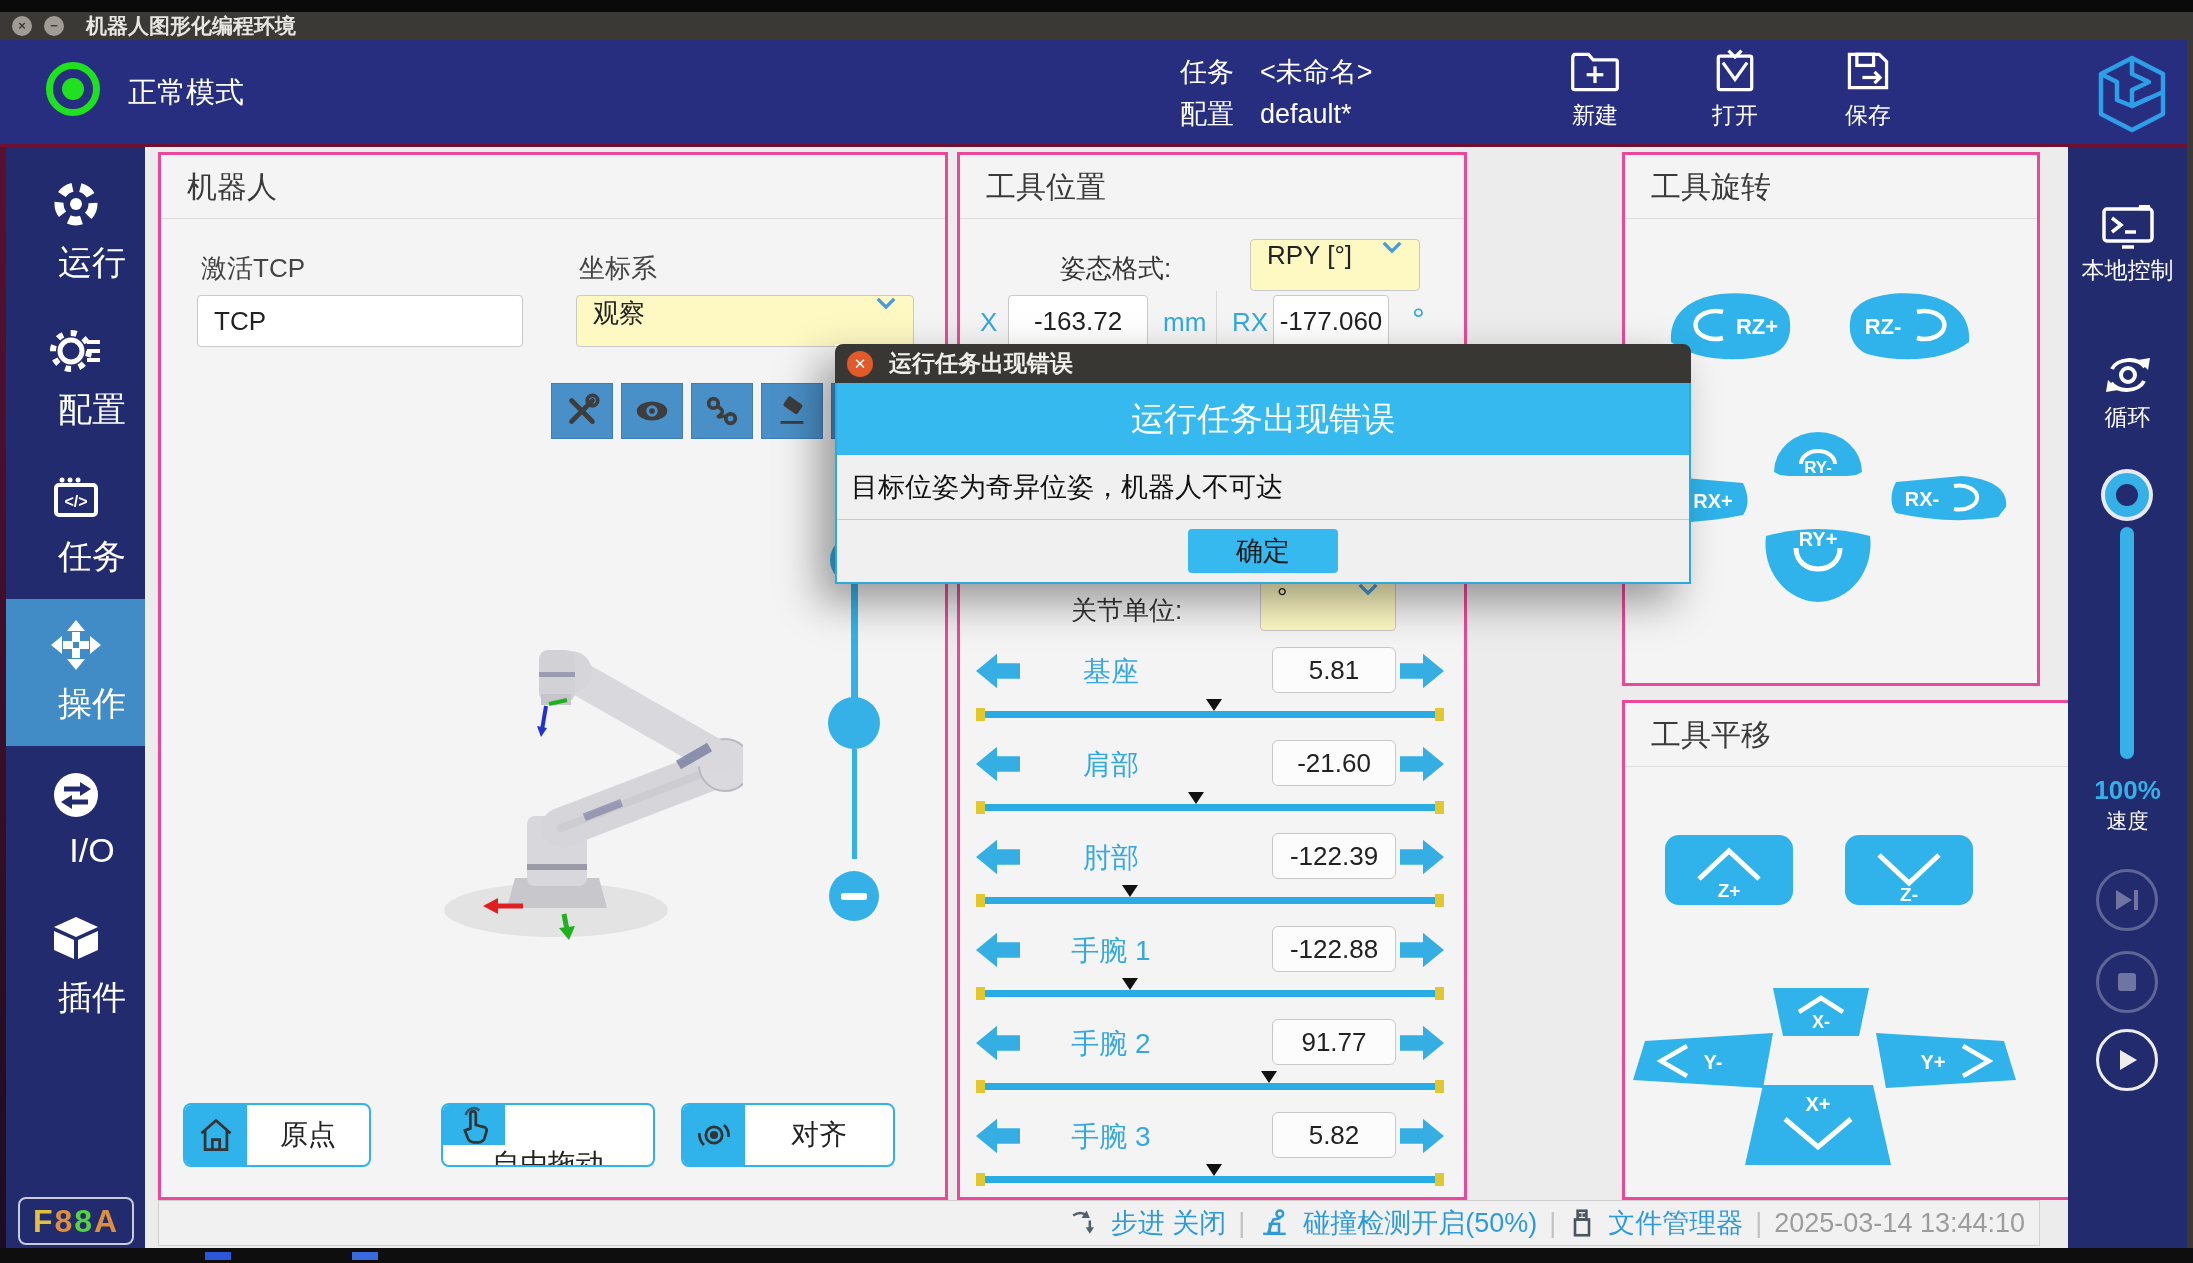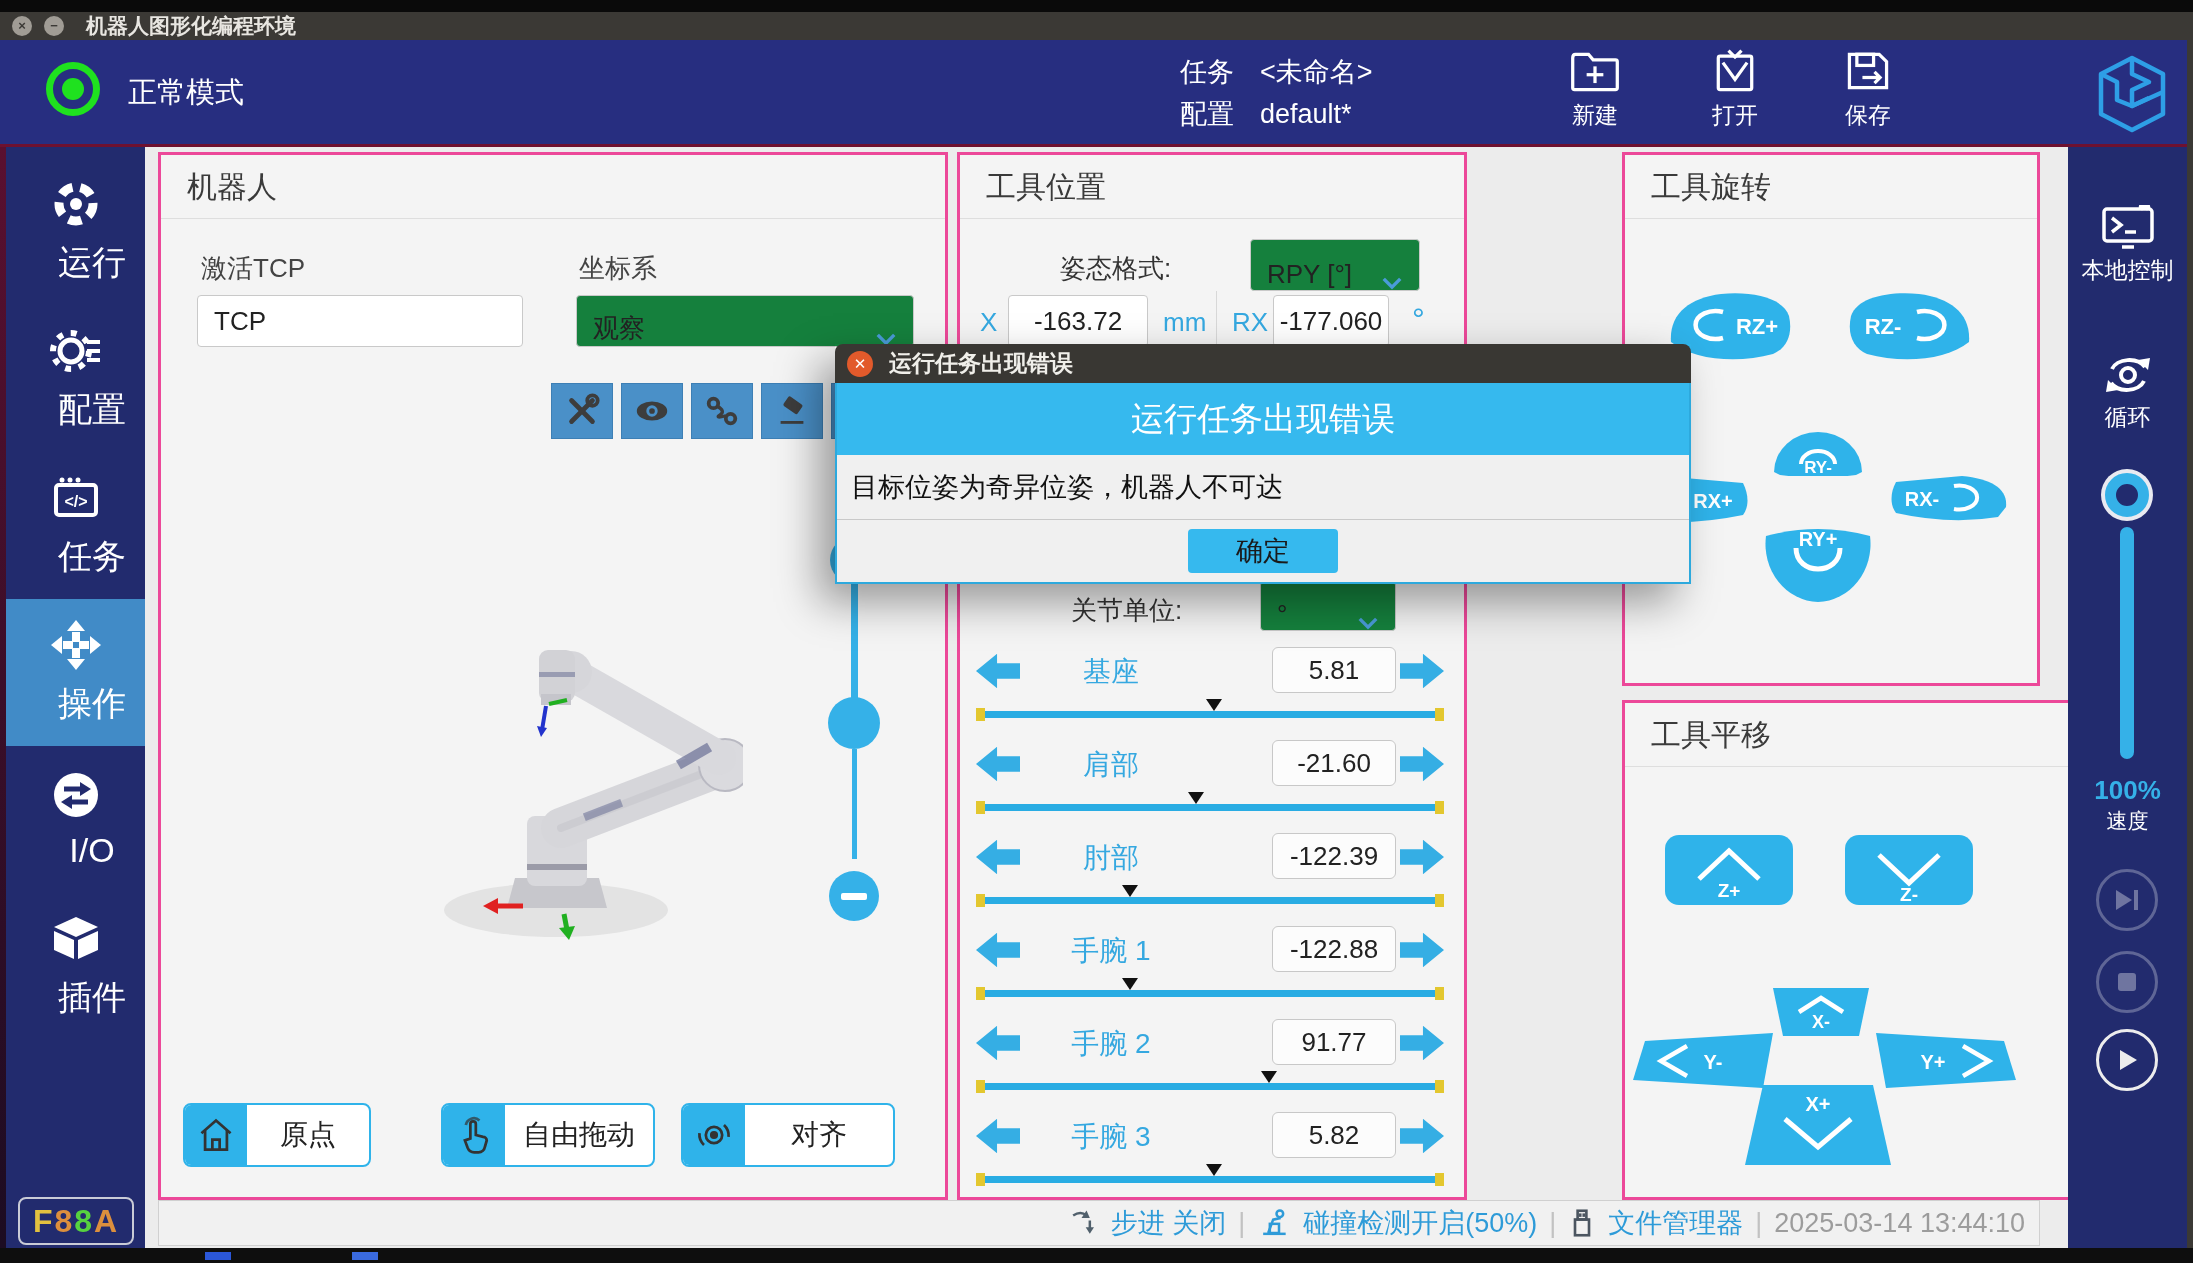--- a/index.html
+++ b/index.html
@@ -47,21 +47,21 @@
   
   .panel { position:absolute; background:#F4F4F4; border:3px solid #ec4899; }
   .panel-h { height:64px; line-height:64px; padding:0 26px; font-size:30px; color:#3A3A3A; border-bottom:1px solid #DEDEDE; }
   #panel-robot   { left:158px; top:152px; width:790px; height:1048px; }
   #panel-toolpos { left:957px; top:152px; width:510px; height:1048px; }
   #panel-rotate  { left:1622px; top:152px; width:418px; height:534px; }
   #panel-trans   { left:1622px; top:700px; width:486px; height:500px; }
 
   .flabel { position:absolute; font-size:26px; color:#444; }
   .tbox { position:absolute; background:#fff; border:1px solid #C9C9C9; border-radius:4px; font-size:26px; color:#222; display:flex; align-items:center; padding:0 16px; }
-  .selbox { position:absolute; background:#15803d; border:1px solid #C9C9C9; border-radius:4px; font-size:26px; color:#222; display:flex; align-items:flex-end; padding:0 16px; justify-content:space-between; cursor:pointer; }
+  .selbox { position:absolute; background:#fef9c3; border:1px solid #C9C9C9; border-radius:4px; font-size:26px; color:#222; display:flex; align-items:flex-start; padding:0 16px; justify-content:space-between; cursor:pointer; }
   .chev { width:22px; height:14px; flex:none; }
 
   .toolrow { position:absolute; left:390px; top:228px; display:flex; gap:8px; }
   .tsq { width:62px; height:56px; background:#4A90C8; border:1px solid #3D7FB5; display:flex; align-items:center; justify-content:center; cursor:pointer; }
 
   
   .zslide-plus { position:absolute; left:669px; top:381px; width:48px; height:48px; border-radius:50%; background:#35B1E8; }
   .ztrack1 { position:absolute; left:690px; top:429px; width:7px; height:118px; background:#35B1E8; }
   .zknob { position:absolute; left:667px; top:542px; width:52px; height:52px; border-radius:50%; background:#35B1E8; cursor:pointer; }
   .ztrack2 { position:absolute; left:691px; top:594px; width:5px; height:110px; background:#35B1E8; }
@@ -323,21 +323,21 @@
     <div class="rb-btn" style="left:22px; top:948px; width:188px;">
       <div class="rb-ic">
           <svg width="40" height="40" viewBox="0 0 44 44" fill="none" stroke="#333" stroke-width="3">
             <path d="M6,20 L22,6 L38,20"></path>
             <path d="M10,17 L10,38 L34,38 L34,17"></path>
             <path d="M18,38 L18,27 L26,27 L26,38"></path>
           </svg>
         </div>
       <div class="rb-lb">原点</div>
     </div>
-    <div class="rb-btn" style="left:280px; top:948px; width:214px;">
+    <div class="rb-btn" style="left:280px; top:948px; width:214px;flex-direction:column;">
       <div class="rb-ic">
           <svg width="40" height="40" viewBox="0 0 44 44" fill="none" stroke="#333" stroke-width="3">
             <path d="M18,26 L18,10 a3,3 0 0 1 6,0 L24,22 L32,24 a4,4 0 0 1 4,4 L34,35 a7,7 0 0 1 -7,6 L23,41 a8,8 0 0 1 -8,-5 L12,28 Z"></path>
             <path d="M13,11 a9,9 0 0 1 15,-5" opacity=".7"></path>
           </svg>
         </div>
       <div class="rb-lb">自由拖动</div>
     </div>
     <div class="rb-btn" style="left:520px; top:948px; width:214px;">
       <div class="rb-ic">

